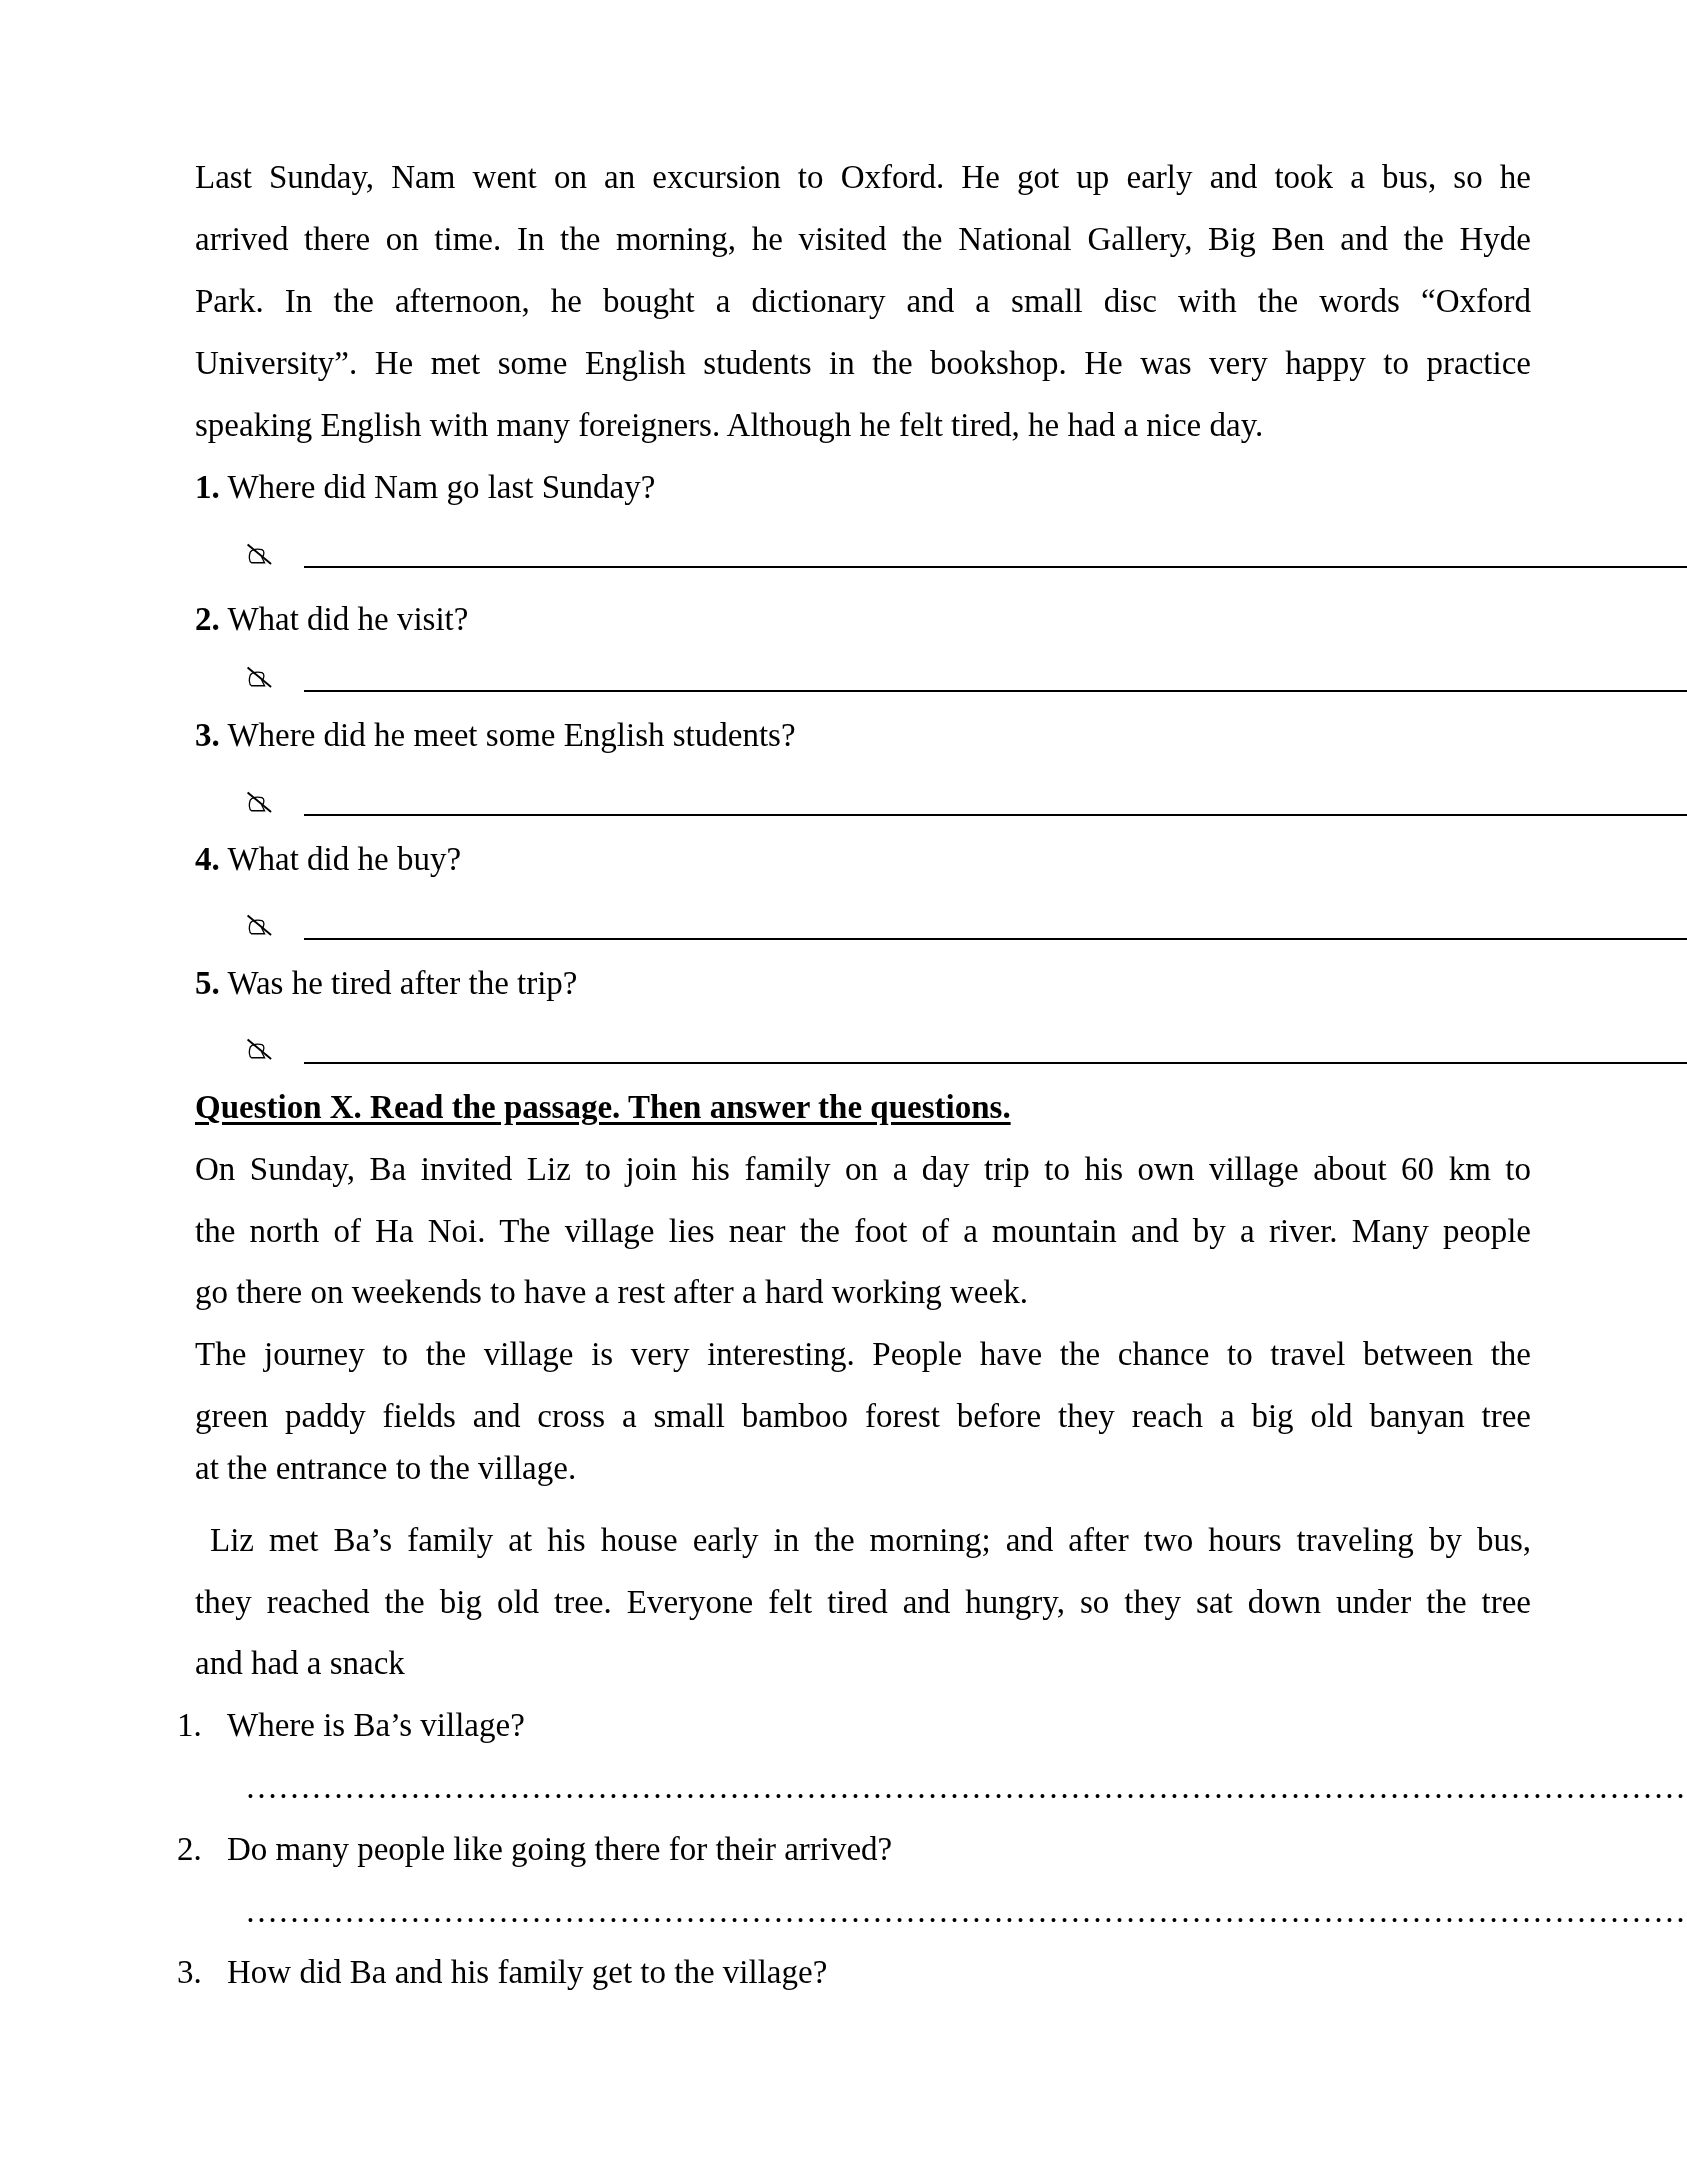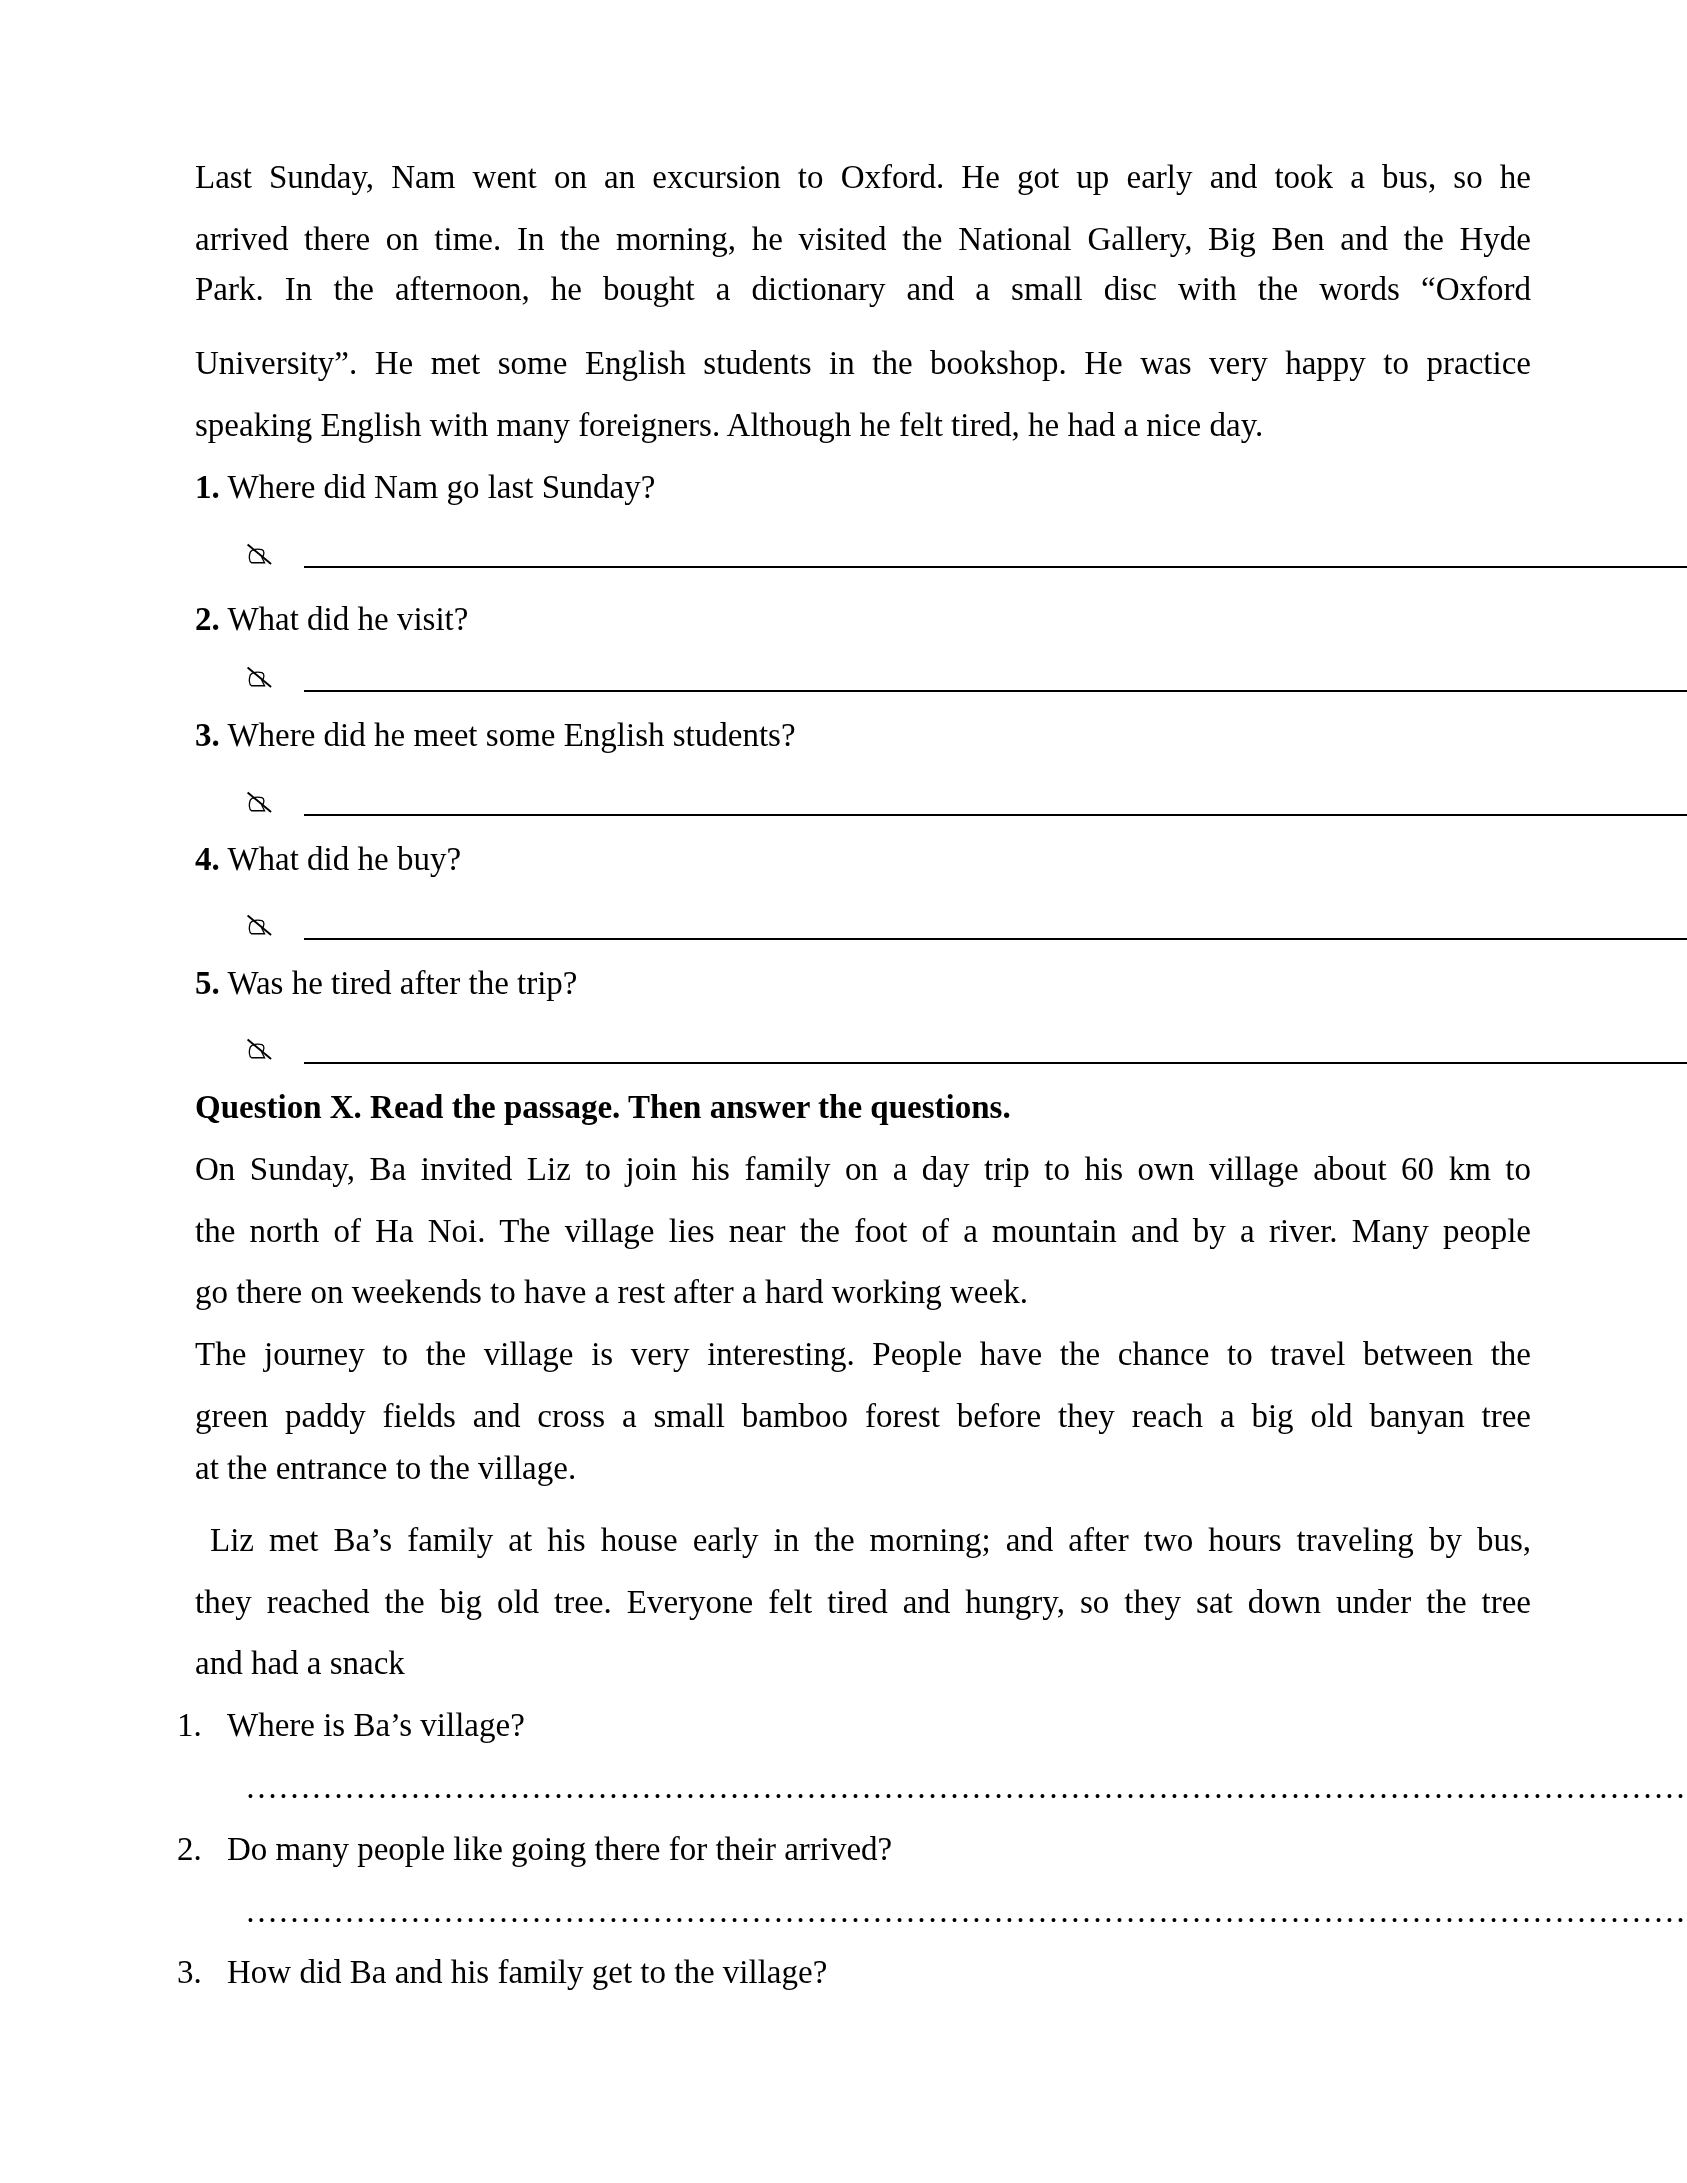--- a/index.html
+++ b/index.html
@@ -6,34 +6,34 @@
   body { width: 1687px; height: 2183px; position: relative; overflow: hidden;
          font-family: "Liberation Serif", "DejaVu Serif", serif; color: #000; }
   .page { position: absolute; left: 0; top: 0; width: 1687px; height: 2183px; }
   .line { position: absolute; left: 195px; font-size: 33px; line-height: 40px; white-space: nowrap; }
   .just { width: 1336px; text-align: justify; text-align-last: justify; white-space: normal; }
   .q { position: absolute; left: 195px; font-size: 33px; line-height: 40px; white-space: nowrap; text-align: center; }
   .q .num { font-weight: bold; }
   .pen { position: absolute; left: 245px; width: 30px; height: 22.5px; }
   .rule { position: absolute; left: 304px; right: 0; height: 2px; background: #000; }
   .heading { position: absolute; left: 195px; font-size: 33px; line-height: 40px; font-weight: bold;
-             text-decoration-thickness: 3.3px; text-underline-offset: 4px; white-space: nowrap; }
+             text-decoration: underline; text-decoration-thickness: 3.3px; text-underline-offset: 4px; white-space: nowrap; }
   .oq { position: absolute; left: 177px; font-size: 33px; line-height: 40px; white-space: nowrap; }
   .oq .n { display: inline-block; width: 50px; }
   .dots { position: absolute; left: 245px; font-size: 33px; line-height: 40px; white-space: nowrap; letter-spacing: 0px; }
 </style>
 </head>
 <body>
 
 <div class="page">
 
   <div>
     <div class="line just" style="top:157px">Last Sunday, Nam went on an excursion to Oxford. He got up early and took a bus, so he</div>
     <div class="line just" style="top:219px">arrived there on time. In the morning, he visited the National Gallery, Big Ben and the Hyde</div>
-    <div class="line just" style="top:269px">Park. In the afternoon, he bought a dictionary and a small disc with the words “Oxford</div>
+    <div class="line just" style="top:281px">Park. In the afternoon, he bought a dictionary and a small disc with the words “Oxford</div>
     <div class="line just" style="top:343px">University”. He met some English students in the bookshop. He was very happy to practice</div>
     <div class="line" style="top:405px">speaking English with many foreigners. Although he felt tired, he had a nice day.</div>
   </div>
 
   <div>
     <div class="q" style="top:467px">
       <span class="num">1.</span>
       <span>Where did Nam go last Sunday?</span>
     </div>
     <svg class="pen" style="top:543px" viewBox="0 0 46 34">

